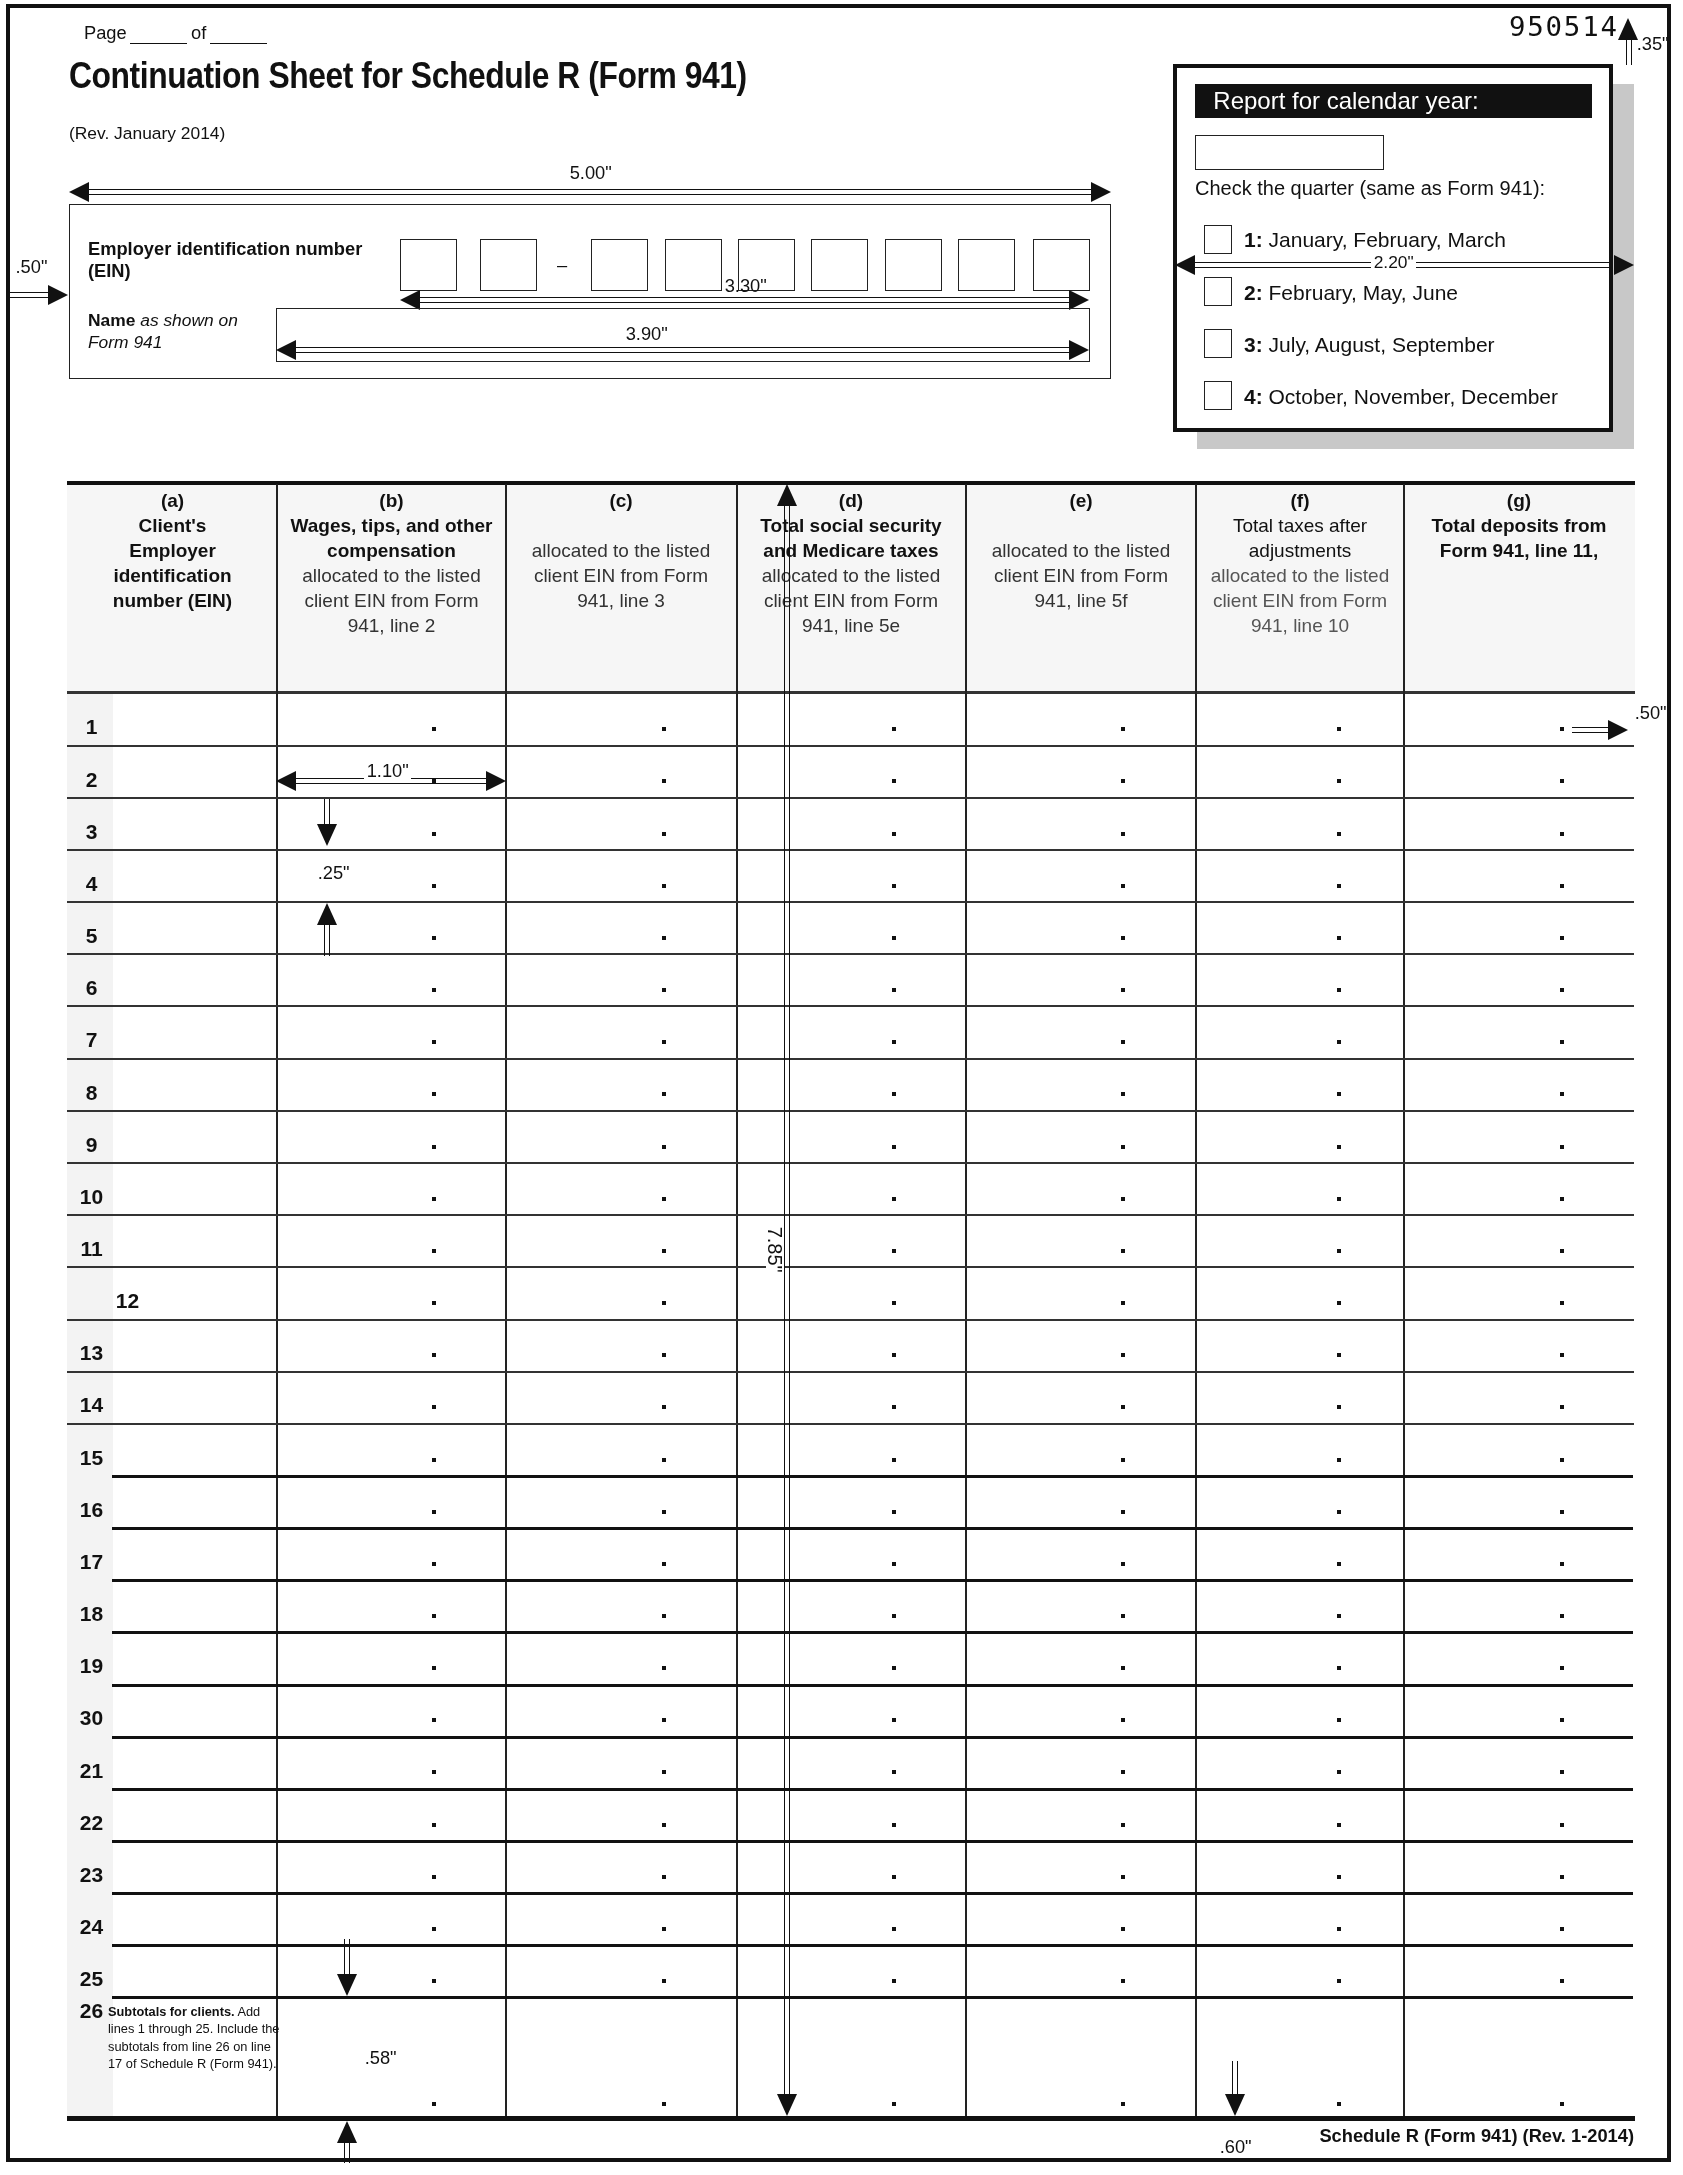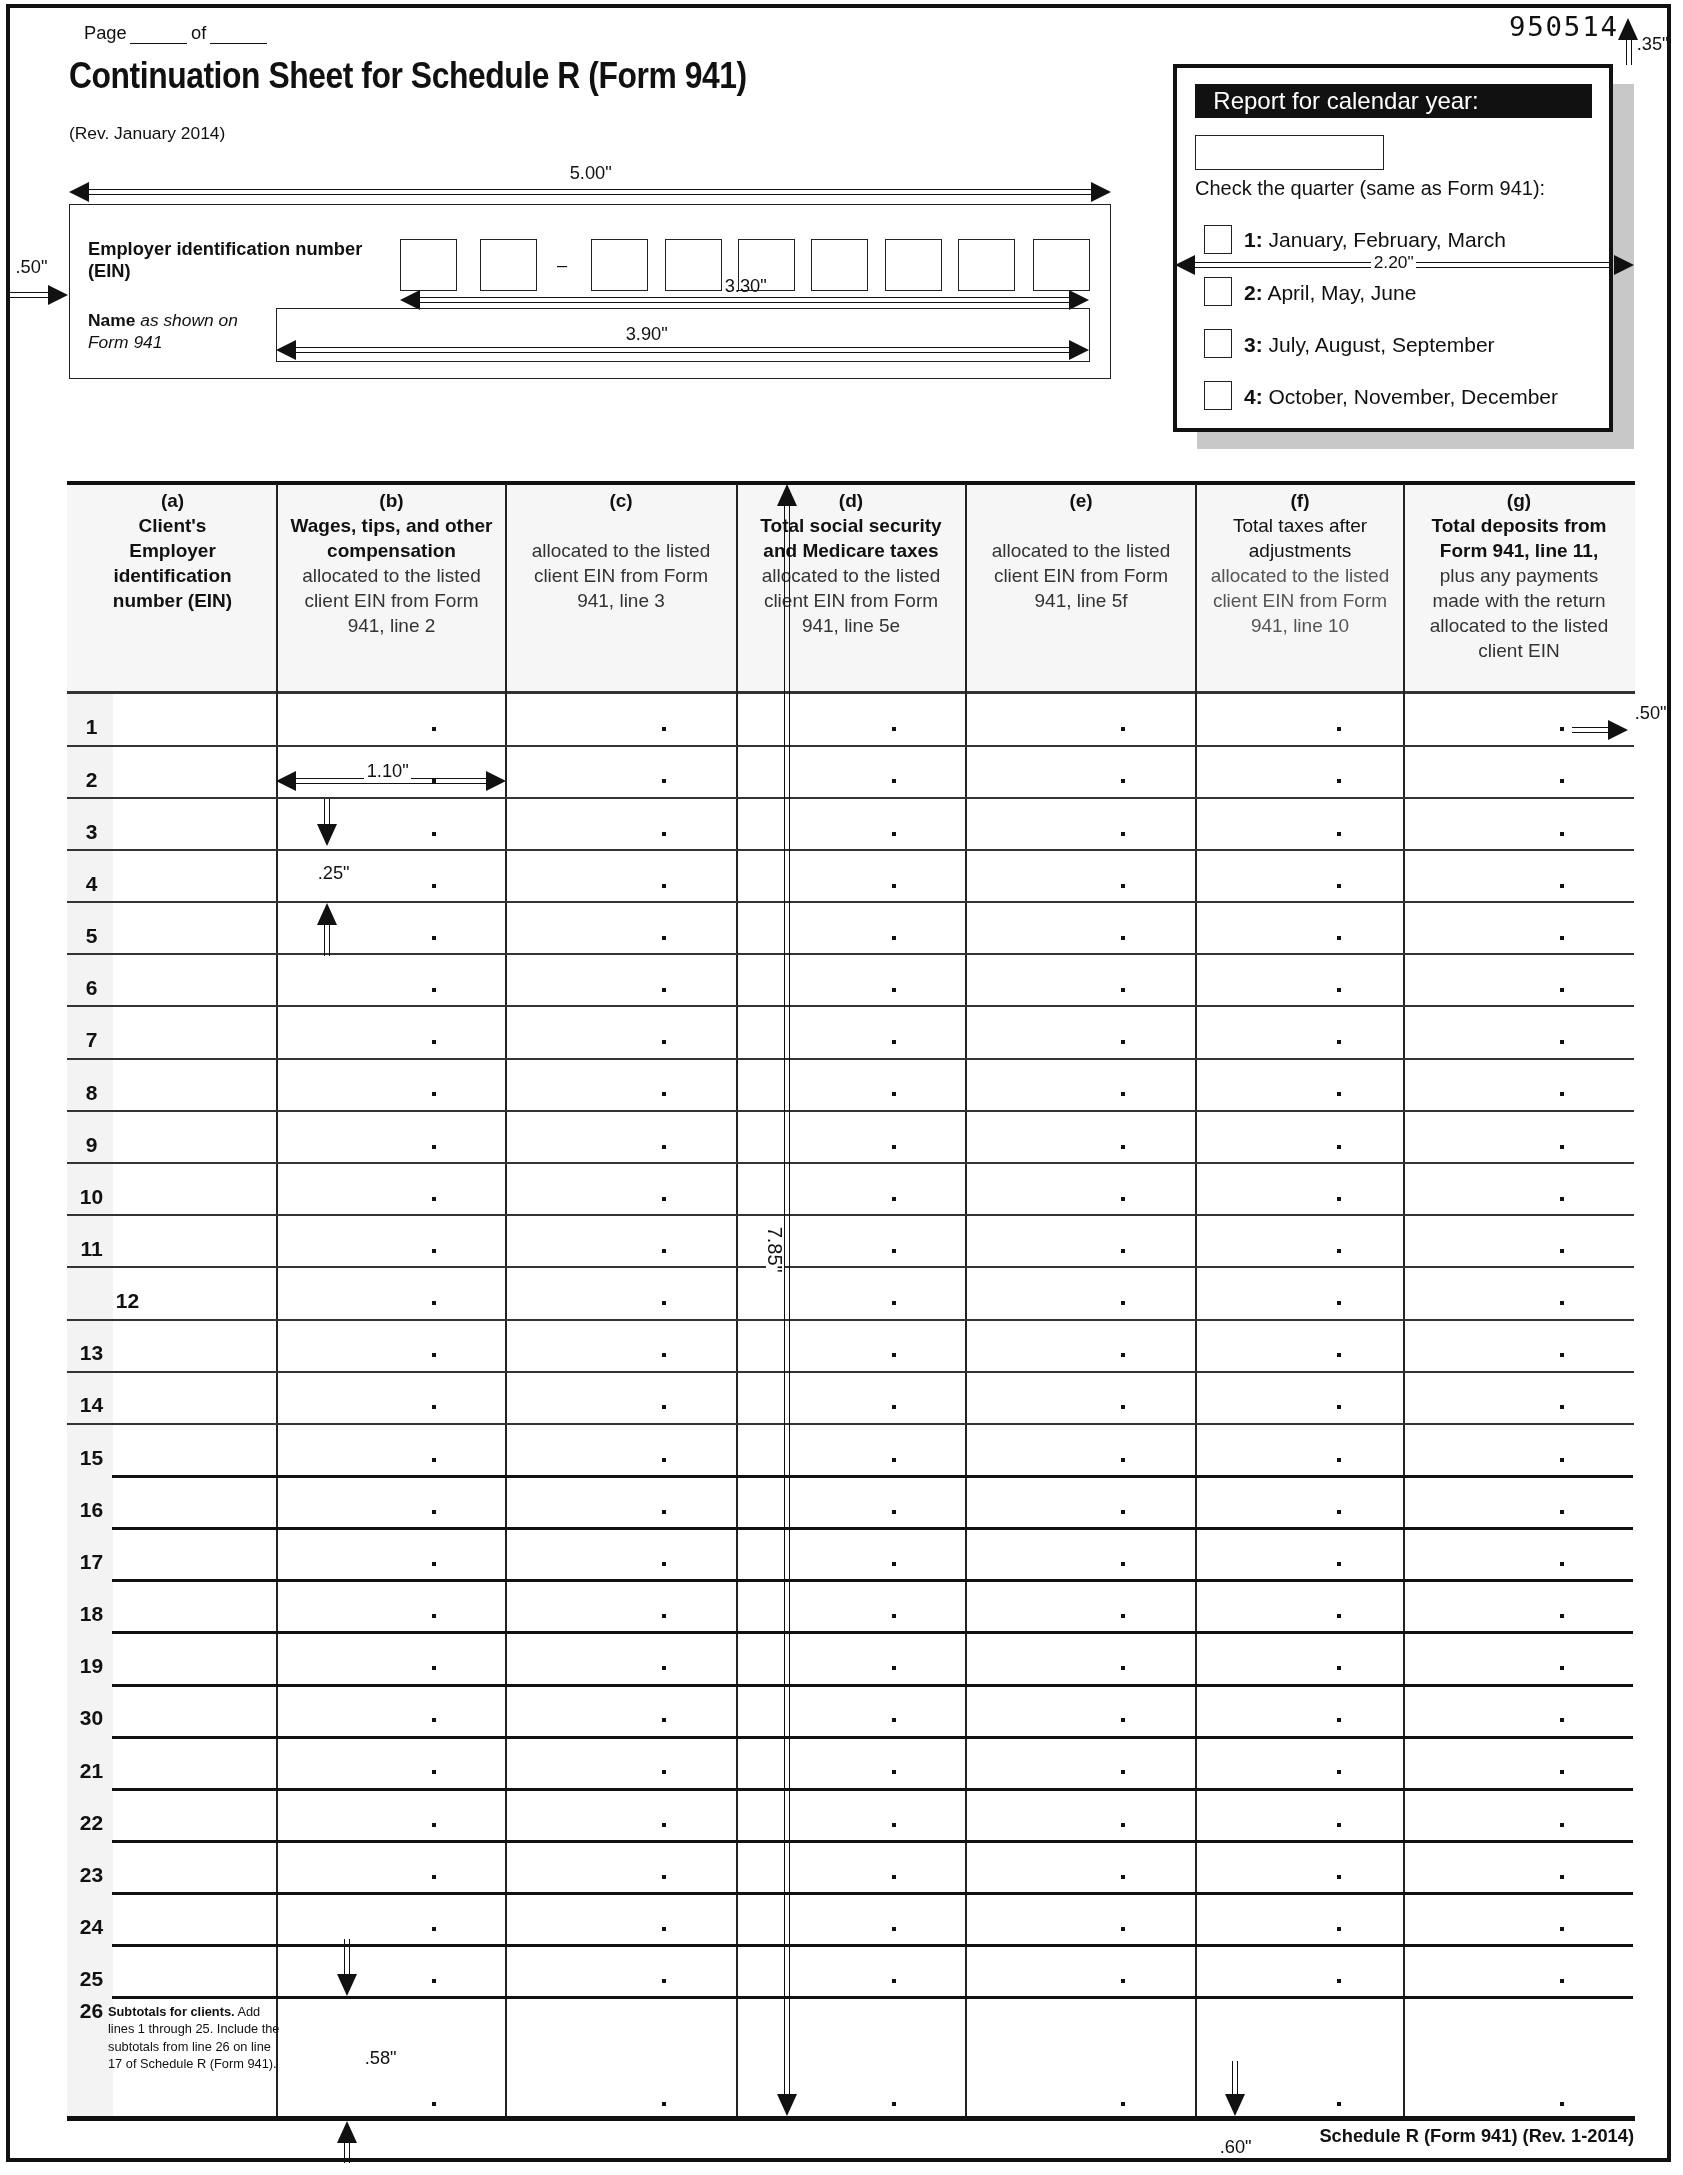--- a/index.html
+++ b/index.html
@@ -105,21 +105,21 @@
 
 <div class="panel-shadow"></div>
 <div class="panel"></div>
 <div class="panel-head">Report for calendar year:</div>
 <div class="year-input"></div>
 <div class="abs panel-text" style="left:1195px;top:177px;">Check the quarter (same as Form 941):</div>
 
 <div class="chk" style="top:225px;"></div>
 <div class="abs q-label" style="left:1244px;top:228px;"><b>1:</b> <span>January, February, March</span></div>
 <div class="chk" style="top:277px;"></div>
-<div class="abs q-label" style="left:1244px;top:281px;"><b>2:</b> <span>April, May, June</span></div>
+<div class="abs q-label" style="left:1244px;top:281px;"><b>2:</b> <span>February, May, June</span></div>
 <div class="chk" style="top:329px;"></div>
 <div class="abs q-label" style="left:1244px;top:333px;"><b>3:</b> <span>July, August, September</span></div>
 <div class="chk" style="top:381px;"></div>
 <div class="abs q-label" style="left:1244px;top:385px;"><b>4:</b> <span>October, November, December</span></div>
 
 <div class="hline2" style="left:1193px;top:262px;width:420px;"></div>
 <div class="arr-l" style="left:1175px;top:255px;"></div>
 <div class="arr-r" style="left:1614px;top:255px;"></div>
 <div class="abs dim" style="left:1371px;top:255px;font-size:17.4px;line-height:14.6px;">2.20"</div>
 
@@ -147,21 +147,21 @@
 <div class="hcell" style="left:738px;width:226px;">
   <b>(d)</b><br><b style="display:inline-block;width:219px;">Total social security and Medicare taxes</b><br><span class="light" style="display:inline-block;width:206px;">allocated to the listed client EIN from Form 941, line 5e</span>
 </div>
 <div class="hcell" style="left:967px;width:228px;">
   <b>(e)</b><br><br><span class="light" style="display:inline-block;width:206px;">allocated to the listed client EIN from Form 941, line 5f</span>
 </div>
 <div class="hcell" style="left:1197px;width:206px;">
   <b>(f)</b><br><span style="display:inline-block;width:155px;font-weight:normal;">Total taxes after adjustments</span><br><span class="light" style="display:inline-block;width:196px;color:#555;">allocated to the listed client EIN from Form 941, line 10</span>
 </div>
 <div class="hcell" style="left:1405px;width:228px;">
-  <b>(g)</b><br><b style="display:inline-block;width:210px;">Total deposits from Form 941, line 11,</b><br><span class="light" style="display:inline-block;width:206px;">plus any payments made with the return allocated to the listed client EIN</span>
+  <b>(g)</b><br><b style="display:inline-block;width:210px;">Total deposits from Form 941, line 11,</b><br>
 </div>
 
 <div id="rows">
     <div class="rownum" style="top: 715px;">1</div>
     <div class="abs" style="left: 112px; top: 694px; width: 163px; height: 51px;"></div>
     <div class="abs" style="left: 279px; top: 694px; width: 226px; height: 51px;"></div>
     <div class="dot" style="left: 432px; top: 727px;"></div>
     <div class="abs" style="left: 507px; top: 694px; width: 228px; height: 51px;"></div>
     <div class="dot" style="left: 662px; top: 727px;"></div>
     <div class="abs" style="left: 738px; top: 694px; width: 226px; height: 51px;"></div>

